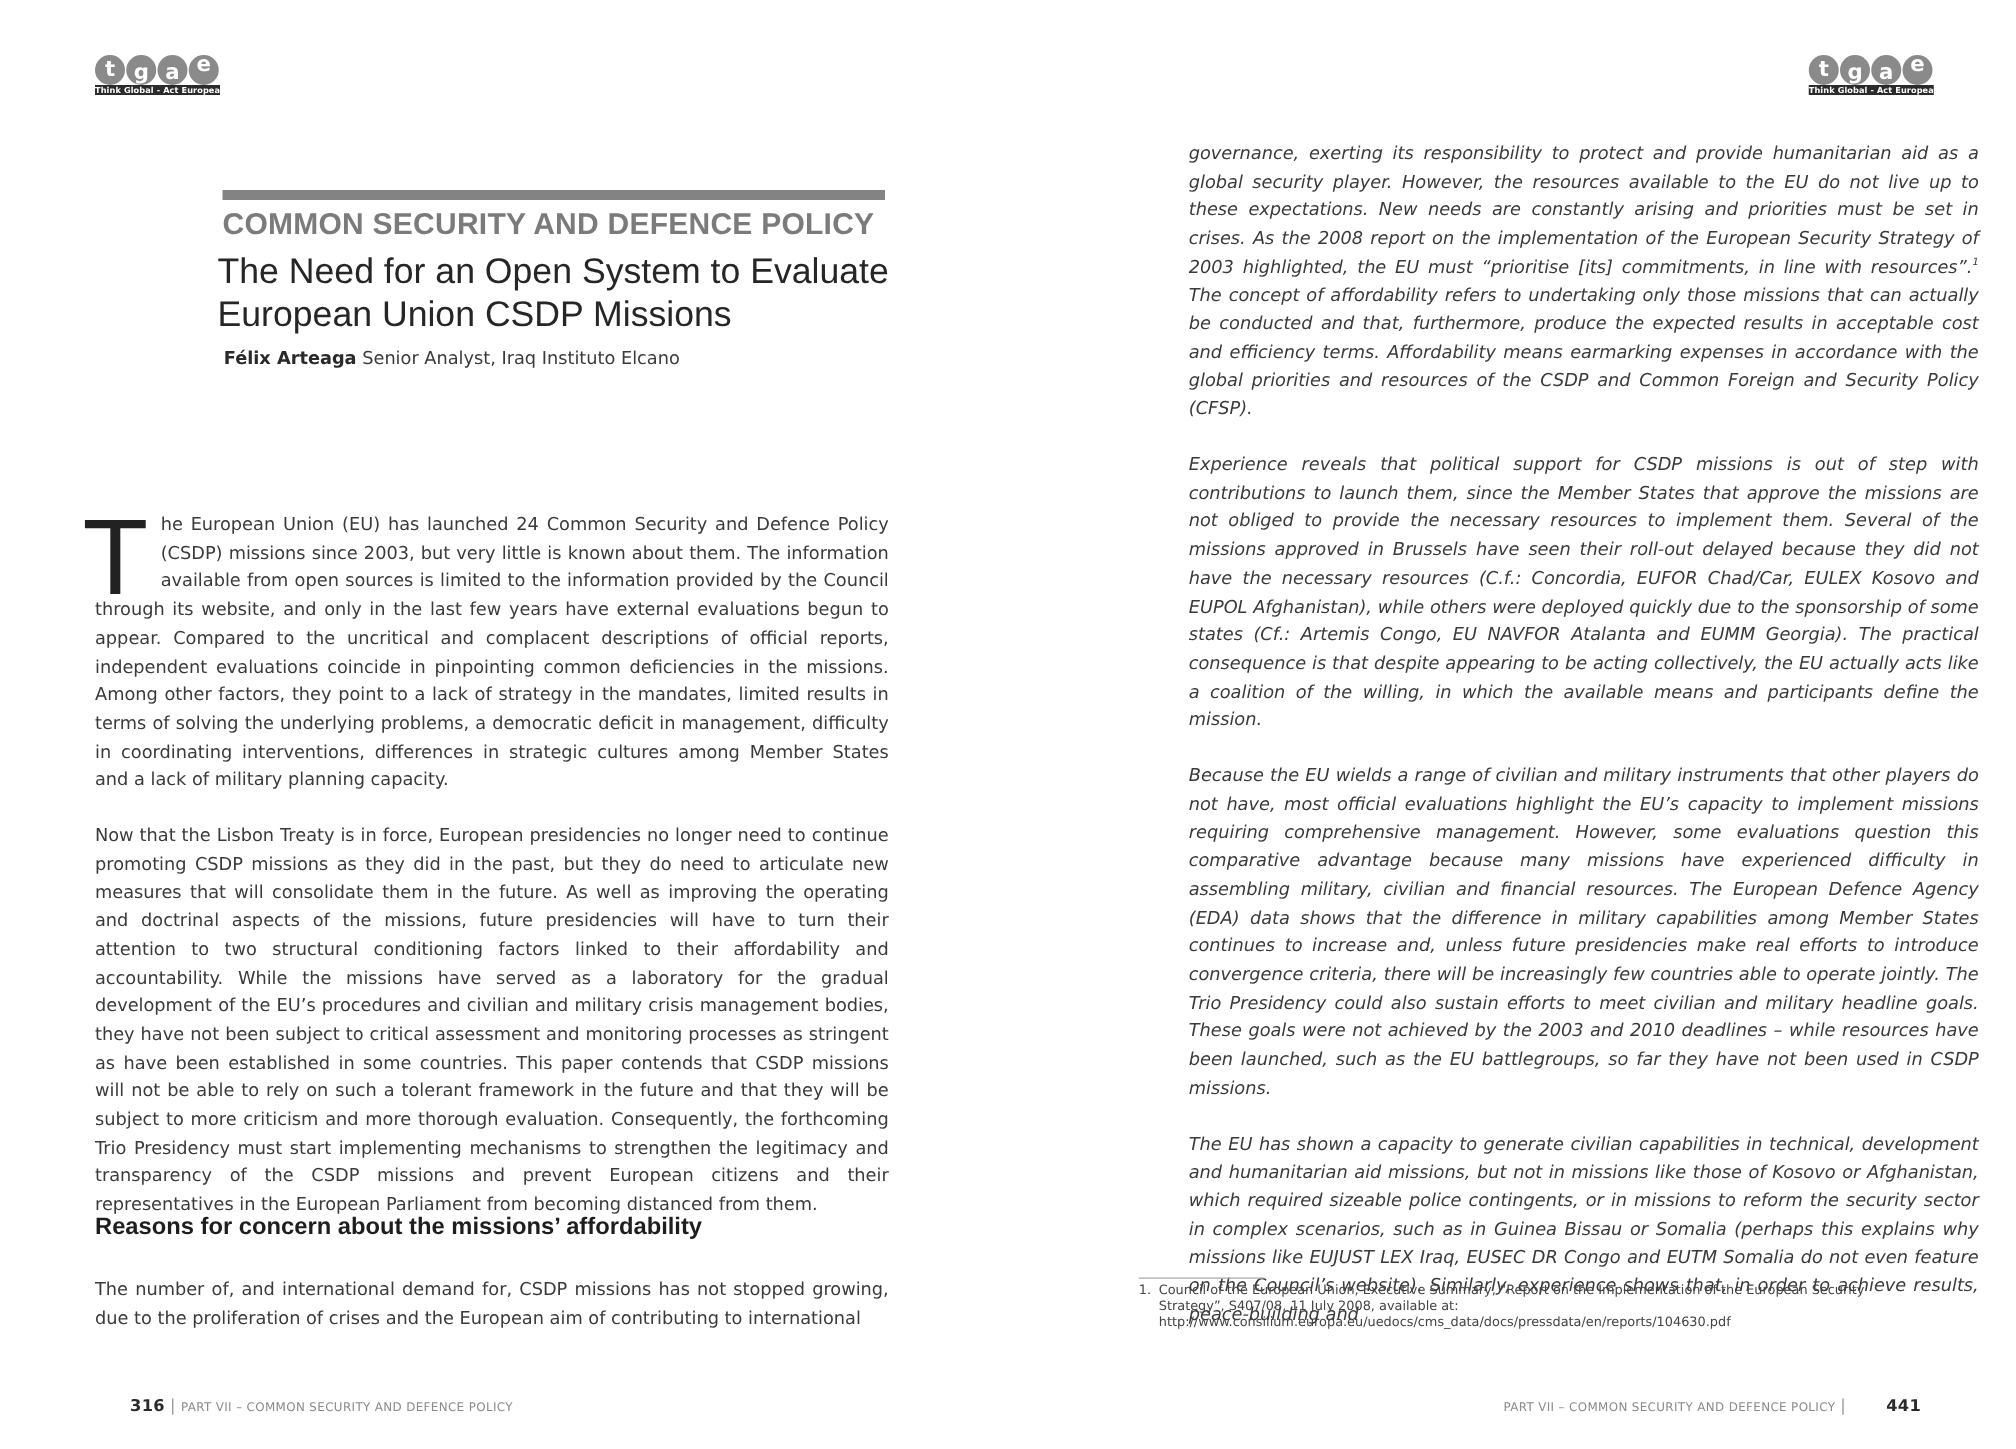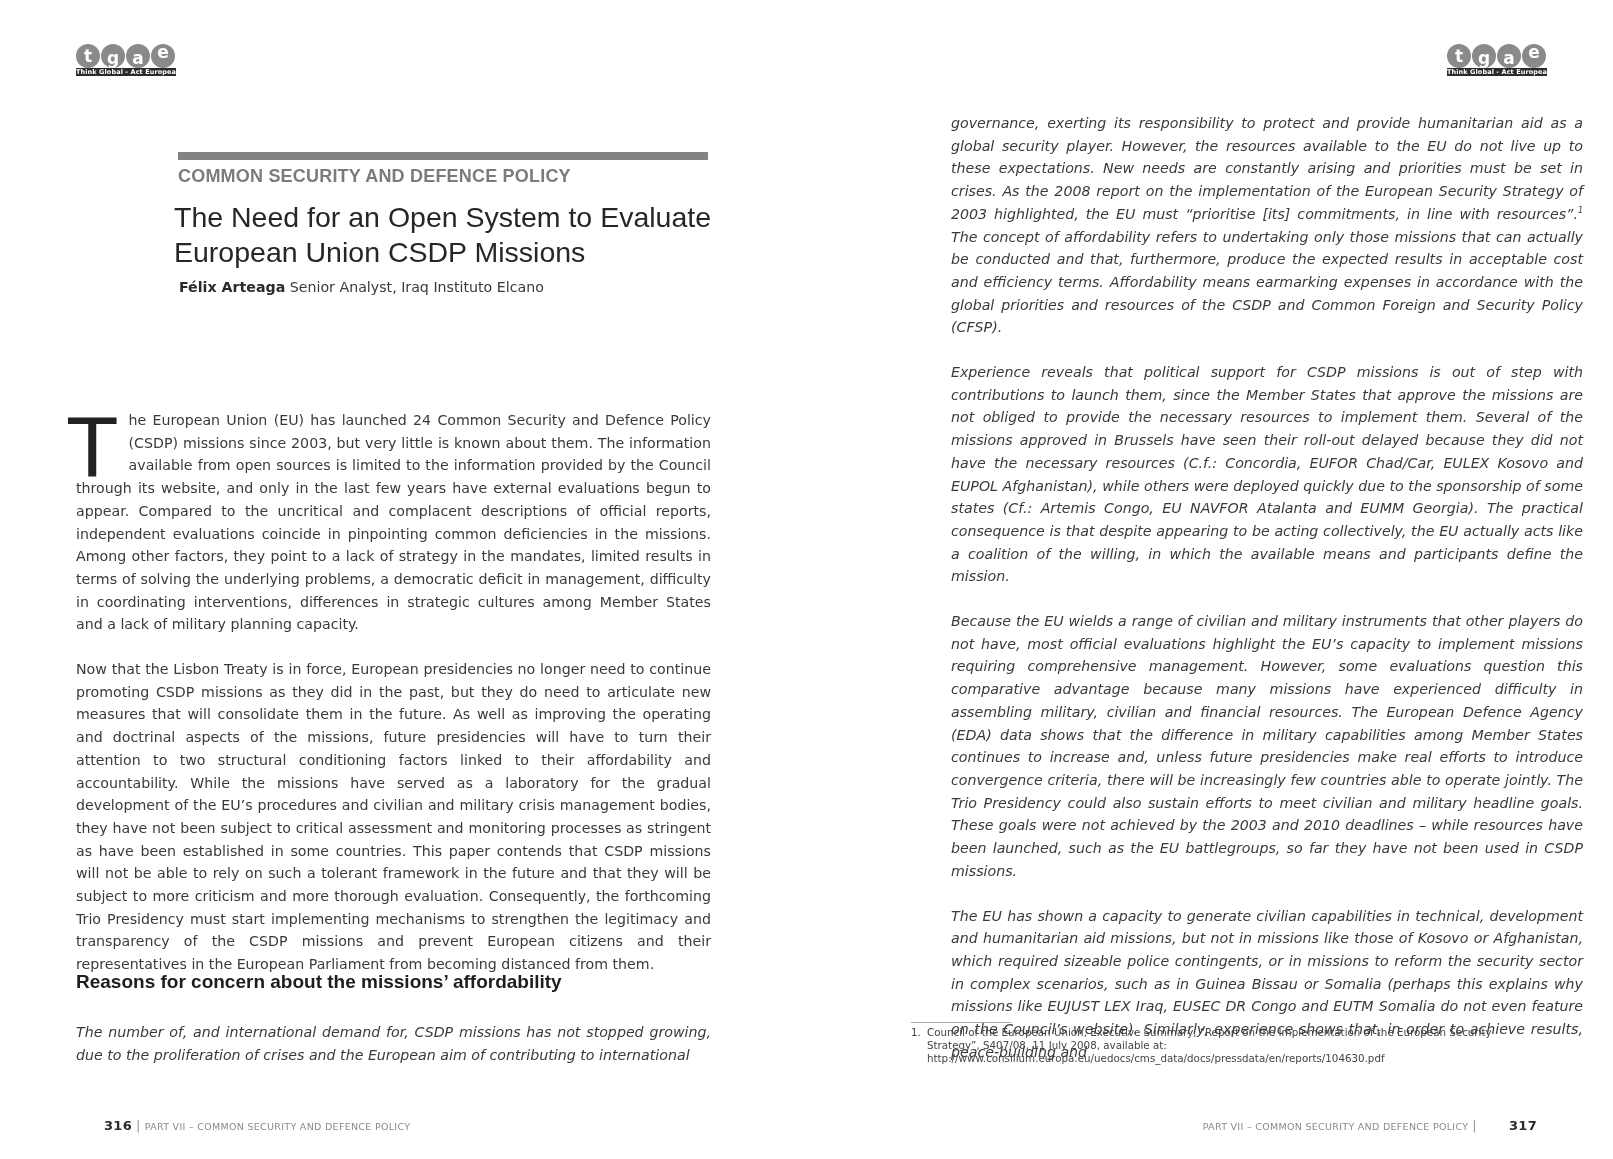--- a/index.html
+++ b/index.html
@@ -25,40 +25,40 @@
   .logo-left { left: 76px; }
   .logo-right { left: 1447px; }
 
   .col { position: absolute; font-size: 14.2px; line-height: 22.7px; text-align: justify; }
   .col p { margin: 0 0 22px 0; }
   .left-col { left: 76px; width: 635px; }
   .right-col { left: 951px; width: 632px; top: 112px; font-style: italic; }
 
   .header-rule { position: absolute; left: 178px; top: 152px; width: 530px; height: 8px; background: #838383; }
   .section-label {
-    position: absolute; left: 178px; top: 166px; font-size: 18px; font-weight: bold; color: #7b7b7b;
+    position: absolute; left: 178px; top: 166px; font-size: 24px; font-weight: bold; color: #7b7b7b;
     letter-spacing: 0.2px; font-family: "Liberation Sans", sans-serif;
   }
   .title {
     position: absolute; left: 174px; top: 200px; width: 560px; font-size: 28.5px; line-height: 35px;
     color: #262626; font-family: "Liberation Sans", sans-serif; margin: 0; font-weight: normal;
   }
   .byline { position: absolute; left: 179px; top: 279px; font-size: 14.2px; color: #3a3a3a; }
   .byline b { color: #2a2a2a; text-align: center; }
 
   .intro { top: 409px; }
   .dropcap {
     float: left; font-size: 86px; line-height: 66px; height: 62px; margin: 4px 10px 0 -10px; color: #222;
     font-family: "Liberation Sans", sans-serif;
   }
   .section-heading {
     position: absolute; left: 76px; top: 971px; font-size: 19px; font-weight: bold; color: #1e1e1e;
     font-family: "Liberation Sans", sans-serif; margin: 0; text-align: right;
   }
-  .after-heading { top: 1021px; font-style: italic; }
+  .after-heading { top: 1021px; }
 
   .fn-rule { position: absolute; left: 911px; top: 1022px; width: 100px; height: 1px; background: #aaa; }
   .footnote {
     position: absolute; left: 911px; top: 1026px; width: 632px; font-size: 10.3px; line-height: 13px;
     color: #444; display: flex;
   }
   .footnote .num { width: 16px; flex: none; }
 
   .footer { position: absolute; top: 1118px; font-size: 9.5px; color: #8a8a8a; letter-spacing: 0.3px; white-space: nowrap; }
   .footer .pg { font-size: 13px; font-weight: bold; color: #2a2a2a; margin-left: 28px; }
@@ -122,14 +122,14 @@
   <p>The EU has shown a capacity to generate civilian capabilities in technical, development and humanitarian aid missions, but not in missions like those of Kosovo or Afghanistan, which required sizeable police contingents, or in missions to reform the security sector in complex scenarios, such as in Guinea Bissau or Somalia (perhaps this explains why missions like EUJUST LEX Iraq, EUSEC DR Congo and EUTM Somalia do not even feature on the Council’s website). Similarly, experience shows that, in order to achieve results, peace-building and</p>
 </div>
 
 <div class="fn-rule"></div>
 <div class="footnote">
   <span class="num">1.</span>
   <span>Council of the European Union, Executive Summary, “Report on the Implementation of the European Security Strategy”, S407/08, 11 July 2008, available at: http://www.consilium.europa.eu/uedocs/cms_data/docs/pressdata/en/reports/104630.pdf</span>
 </div>
 
 <div class="footer footer-right">
-  <span>PART VII – COMMON SECURITY AND DEFENCE POLICY</span><span class="sep">|</span><span class="pg">317</span>
+  <span>PART VII – COMMON SECURITY AND DEFENCE POLICY</span><span class="sep">|</span><span class="pg">441</span>
 </div>
 
 </body></html>

